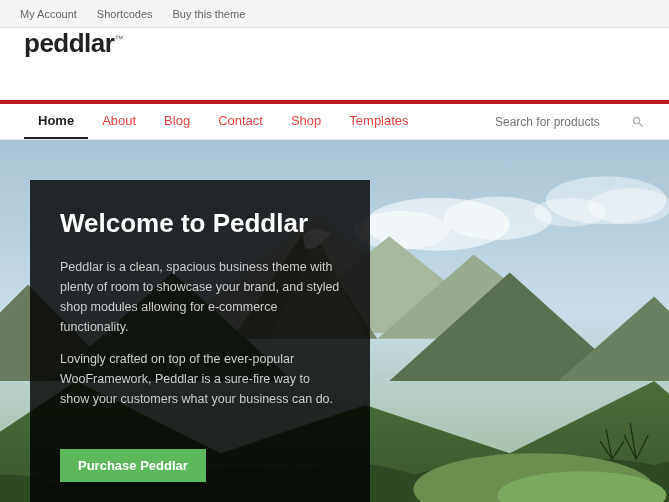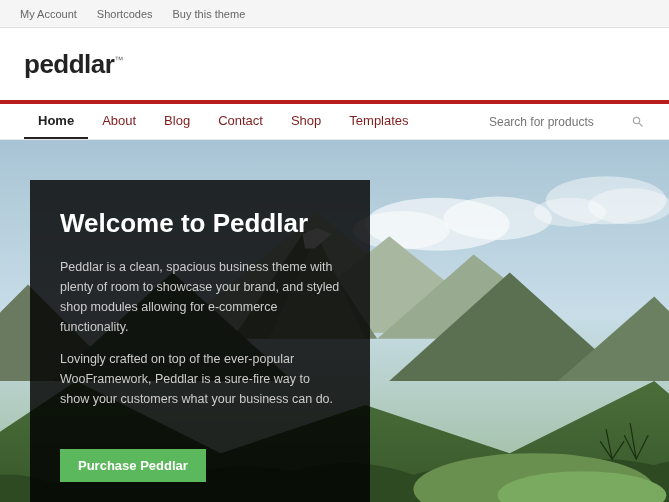--- a/index.html
+++ b/index.html
@@ -18,21 +18,20 @@
     .top-bar a {
       font-size: 11px;
       color: #666;
       text-decoration: none;
       font-family: Arial, sans-serif;
     }
 
     
     .header {
       display: flex;
-      align-items: center;
       justify-content: space-between;
       padding: 0 24px;
       height: 72px;
       background: #fff;
     }
     .logo {
       font-size: 26px;
       font-weight: bold;
       color: #222;
       font-family: Arial, sans-serif;
@@ -95,35 +94,35 @@
       align-items: center;
       gap: 0;
       height: 100%;
     }
     .nav-link {
       padding: 0 14px;
       height: 100%;
       display: flex;
       align-items: center;
       font-size: 13px;
-      color: #7f1d1d;
+      color: #ef4444;
       font-family: Arial, sans-serif;
       cursor: pointer;
       text-decoration: none;
       border-bottom: 2px solid transparent;
     }
     .nav-link.active {
       color: #222;
       border-bottom: 2px solid #222;
       font-weight: bold;
     }
     .nav-search {
       display: flex;
       align-items: center;
-      gap: 12px;
+      gap: 6px;
       justify-content: flex-end;
     }
     .nav-search input {
       border: none;
       outline: none;
       font-size: 12px;
       color: #aaa;
       font-family: Arial, sans-serif;
       background: transparent;
       width: 130px;

